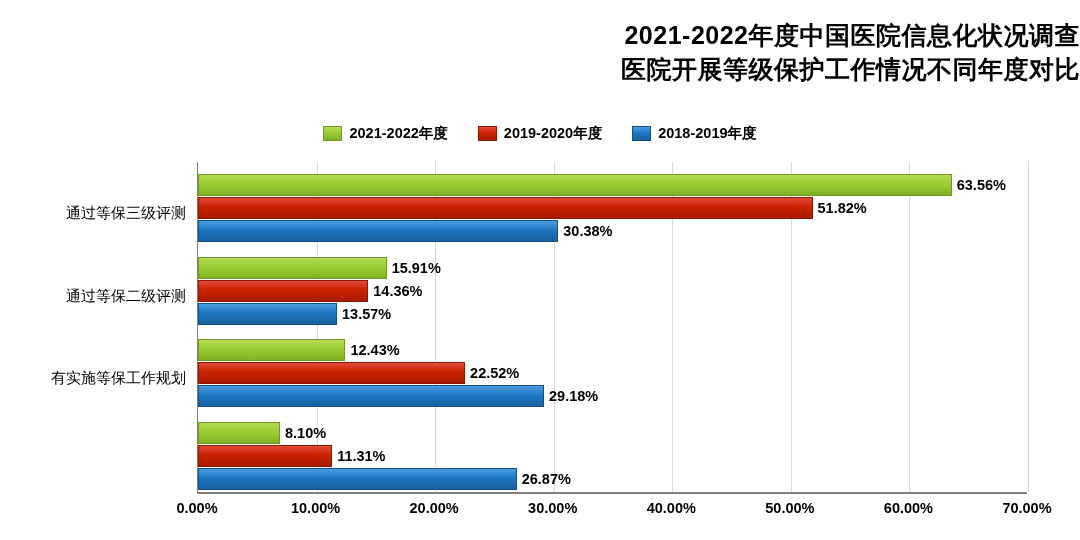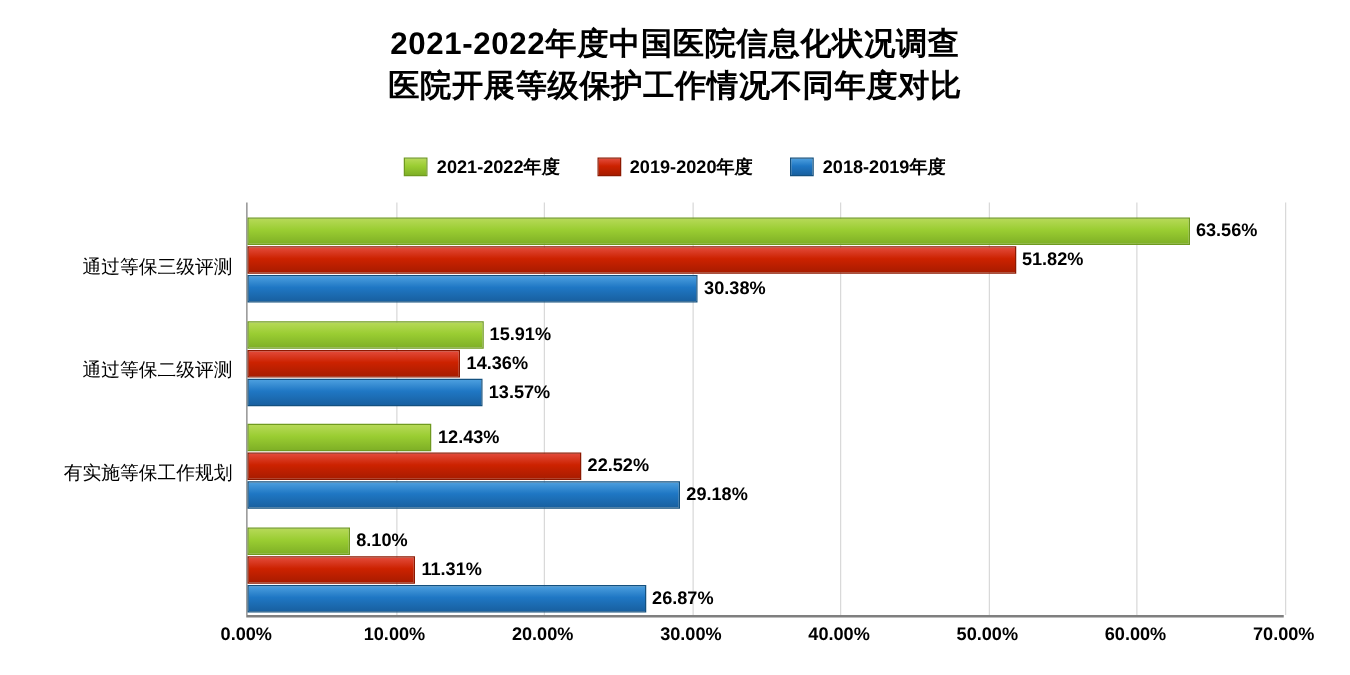--- a/index.html
+++ b/index.html
@@ -18,21 +18,21 @@
     width: 1080px;
     height: 540px;
     box-sizing: border-box;
   }
   
   .title-block {
     position: absolute;
     top: 18px;
     left: 0;
     width: 1080px;
-    text-align: center;
+    text-align: right;
   }
   .title-line {
     font-size: 25px;
     font-weight: bold;
     color: #000000;
     line-height: 34px;
     letter-spacing: 0.5px;
   }
   
   .legend {
@@ -205,21 +205,21 @@
         <div class="bar bar-green" style="width:188.65px">
           <span class="bar-label">15.91%</span>
         </div>
       </div>
       <div class="bar-row" style="top:35px">
         <div class="bar bar-red" style="width:170.27px">
           <span class="bar-label">14.36%</span>
         </div>
       </div>
       <div class="bar-row" style="top:58px">
-        <div class="bar bar-blue" style="width:188px">
+        <div class="bar bar-blue" style="width:139px">
           <span class="bar-label">13.57%</span>
         </div>
       </div>
     </div>
 
     <div class="cat-group" style="top:165px;height:82.5px">
       <div class="bar-row" style="top:12px">
         <div class="bar bar-green" style="width:147.41px">
           <span class="bar-label">12.43%</span>
         </div>

